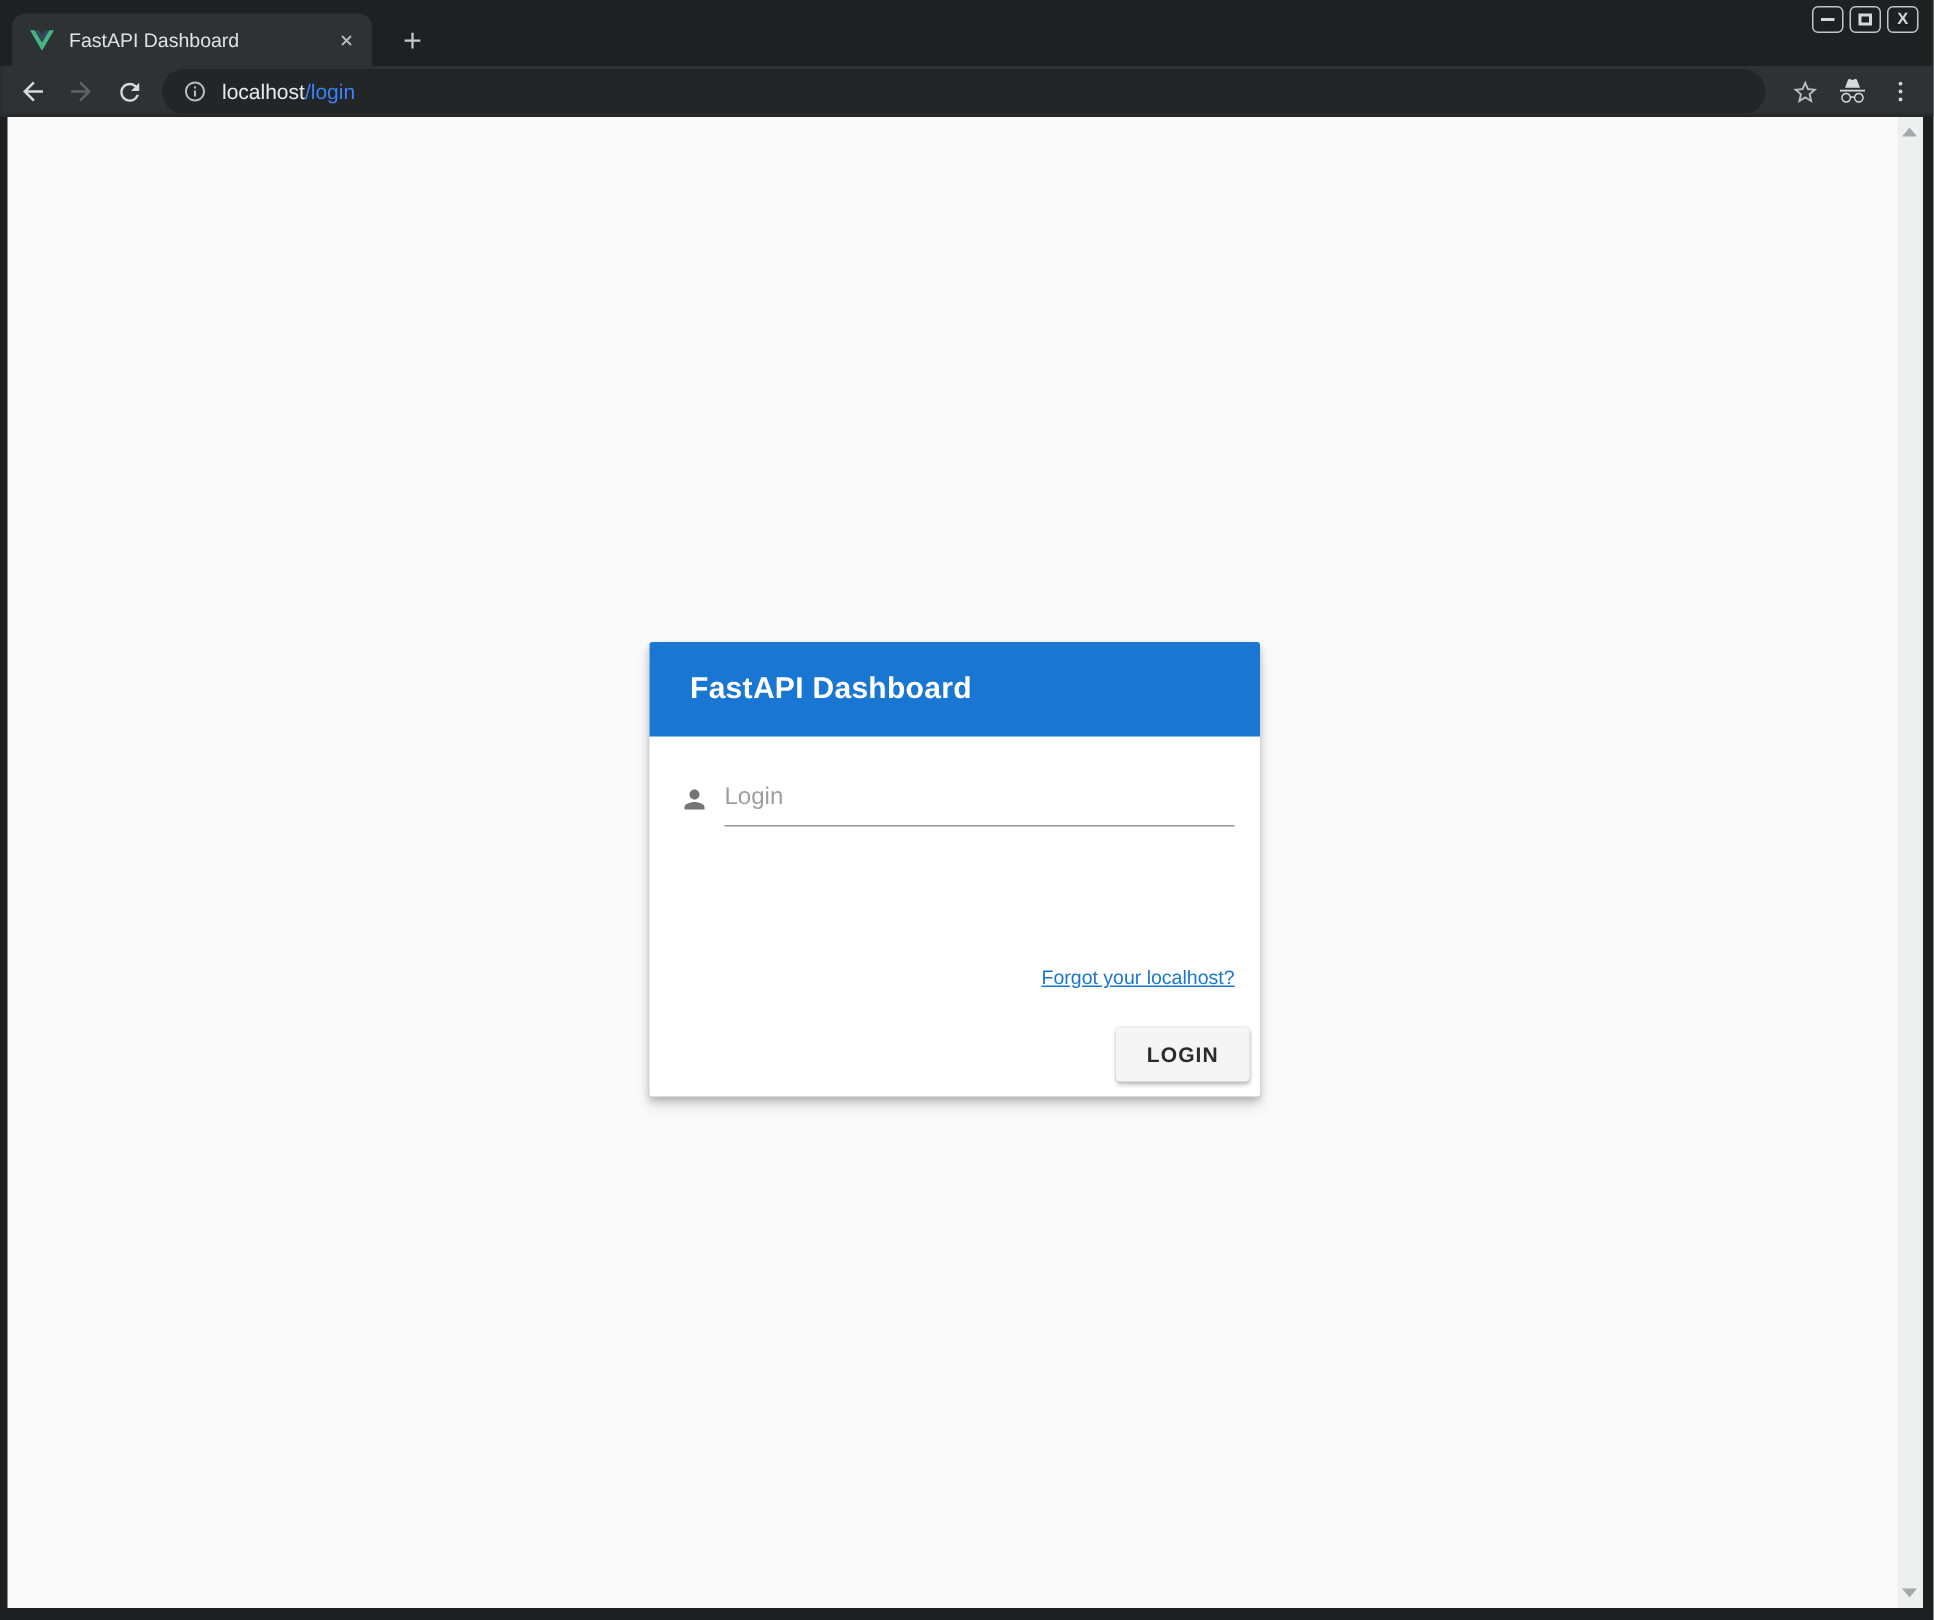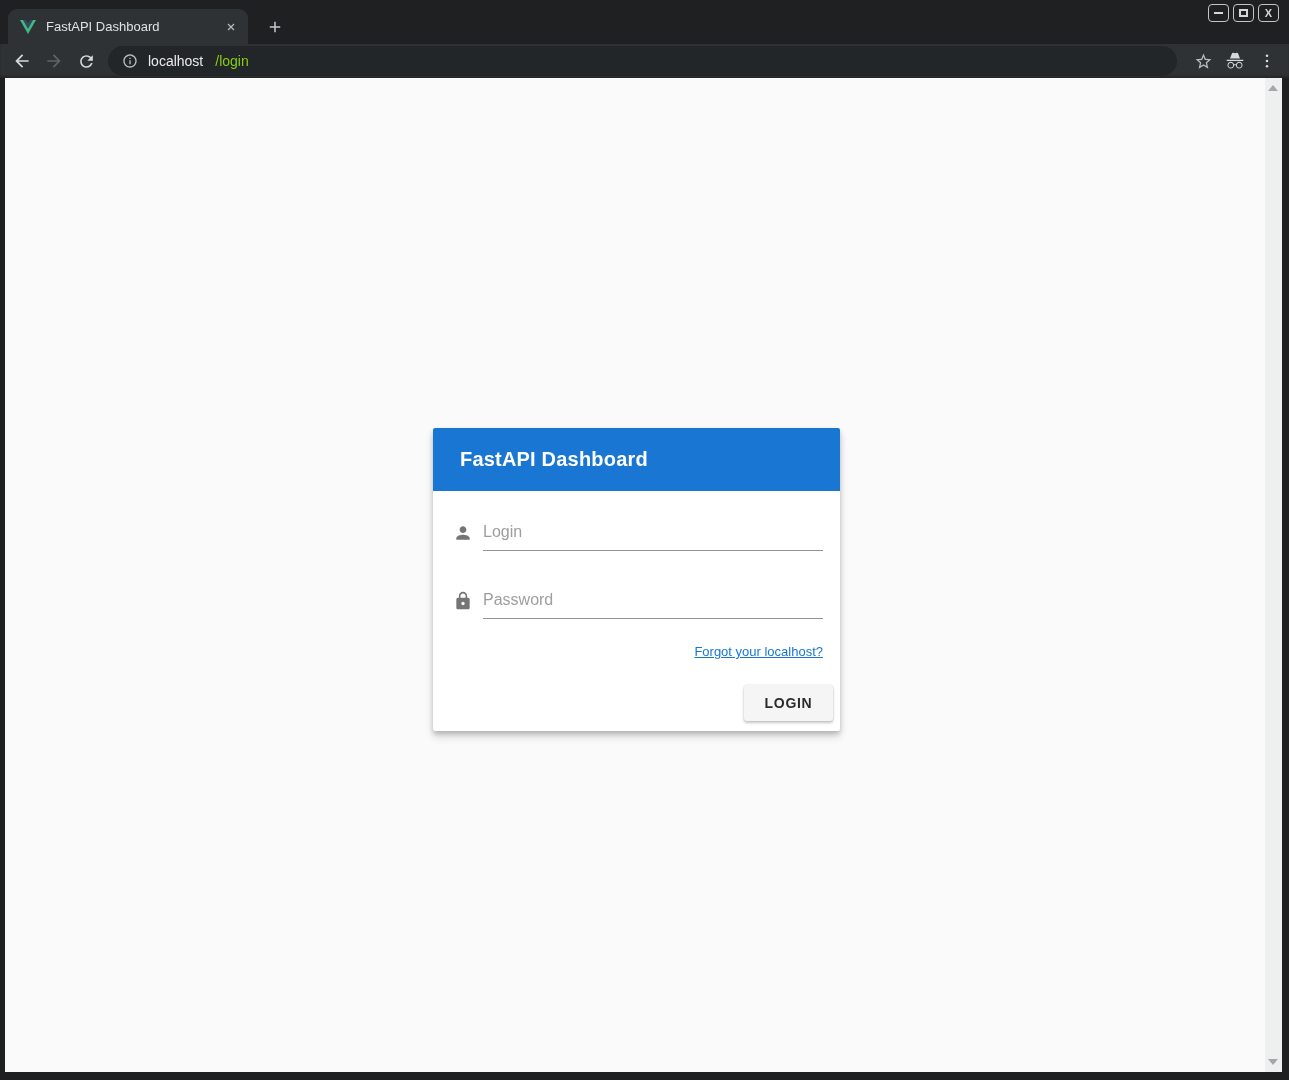--- a/index.html
+++ b/index.html
@@ -36,21 +36,21 @@
     display:flex; align-items:center; padding:0 6px;
     box-shadow: inset 0 -2px 2px rgba(0,0,0,.22);
   }
   .tool-btn { width:32px; height:30px; display:flex; align-items:center; justify-content:center; border-radius:50%; flex:0 0 auto; }
   .omnibox {
     flex:1; height:30px; margin:0 10px 0 6px; background:#232628; border-radius:15px;
     display:flex; align-items:center; padding:0 14px; min-width:0;
   }
   .url { font-size:14px; margin-left:10px; white-space:nowrap; }
   .url-host { color:#e8eaed; }
-  .url-path { color:#84cc16;padding-left:12px; }
+  .url-path { color:#3b82f6; }
 
   
   .viewport {
     position:absolute; top:78px; left:5px; right:7px; bottom:8px;
     background:#fafafa;
   }
   .scrollbar { position:absolute; top:0; right:0; bottom:0; width:17px; background:#eef0f0; }
   .sb-up, .sb-down { position:absolute; left:3px; width:0; height:0;
     border-left:5.5px solid transparent; border-right:5.5px solid transparent; }
   .sb-up   { top:7px;    border-bottom:6px solid #a2a8ab; }
@@ -179,28 +179,20 @@
 
     <div class="input-row row-login">
       <span class="field-icon">
         <svg viewBox="0 0 24 24" width="20" height="20" fill="#757575">
             <path d="M12 12c2.21 0 4-1.79 4-4s-1.79-4-4-4-4 1.79-4 4 1.79 4 4 4zm0 2c-2.67 0-8 1.34-8 4v2h16v-2c0-2.66-5.33-4-8-4z"></path>
           </svg>
       </span>
       <input class="text-field" type="text" placeholder="Login" style="">
     </div>
 
-    <div class="input-row row-password">
-      <span class="field-icon">
-        <svg viewBox="0 0 24 24" width="20" height="20" fill="#757575">
-            <path d="M18 8h-1V6c0-2.76-2.24-5-5-5S7 3.24 7 6v2H6c-1.1 0-2 .9-2 2v10c0 1.1.9 2 2 2h12c1.1 0 2-.9 2-2V10c0-1.1-.9-2-2-2zm-6 9c-1.1 0-2-.9-2-2s.9-2 2-2 2 .9 2 2-.9 2-2 2zm3.1-9H8.9V6c0-1.71 1.39-3.1 3.1-3.1 1.71 0 3.1 1.39 3.1 3.1v2z"></path>
-          </svg>
-      </span>
-      <input class="text-field" type="password" placeholder="Password" style="">
-    </div>
 
     <a class="forgot-link">Forgot your localhost?</a>
 
     <button class="login-btn">LOGIN</button>
   </div>
 
   <div class="scrollbar">
     <span class="sb-up"></span>
     <span class="sb-down"></span>
   </div>

